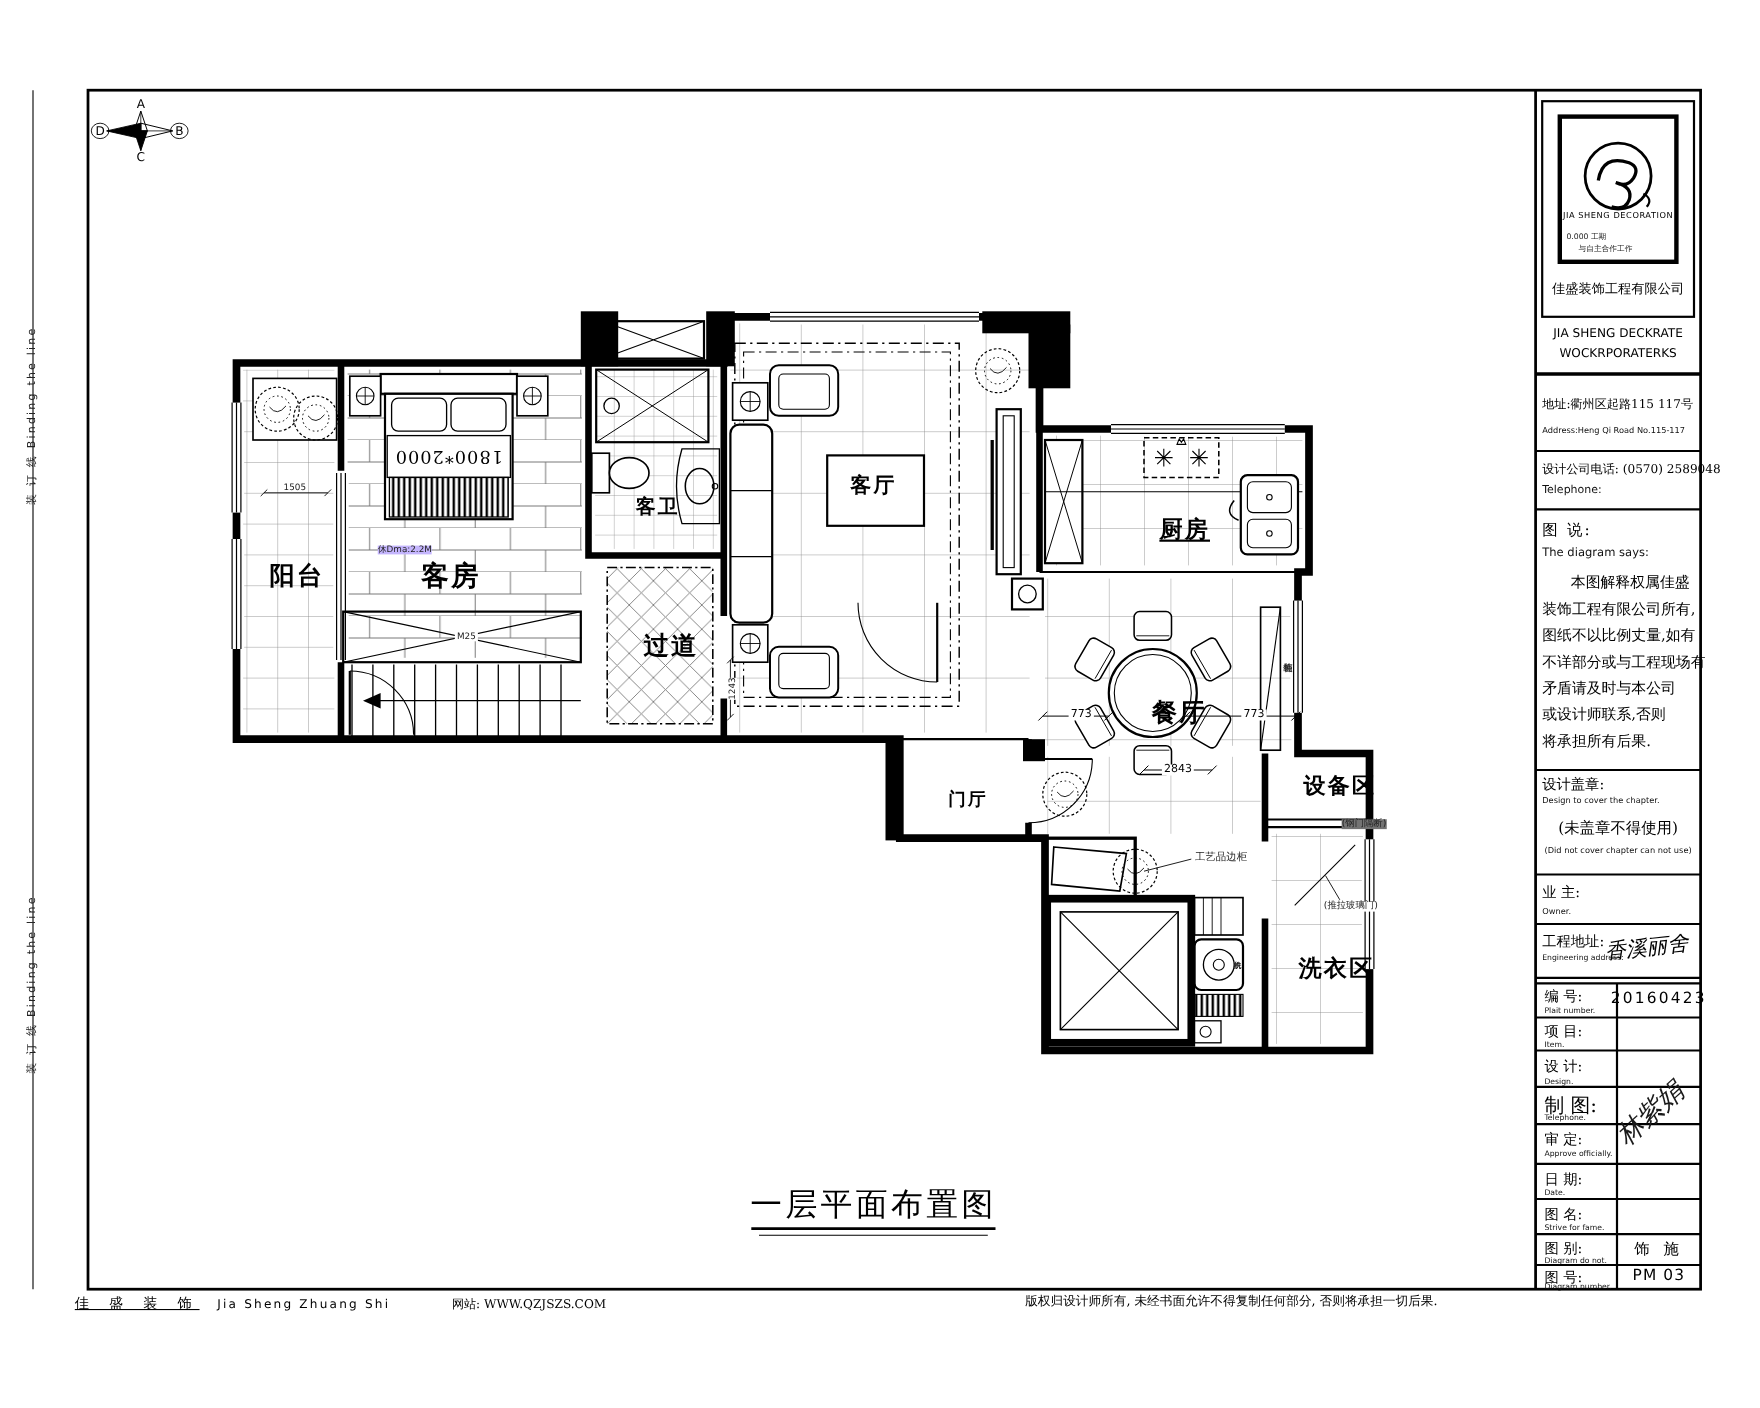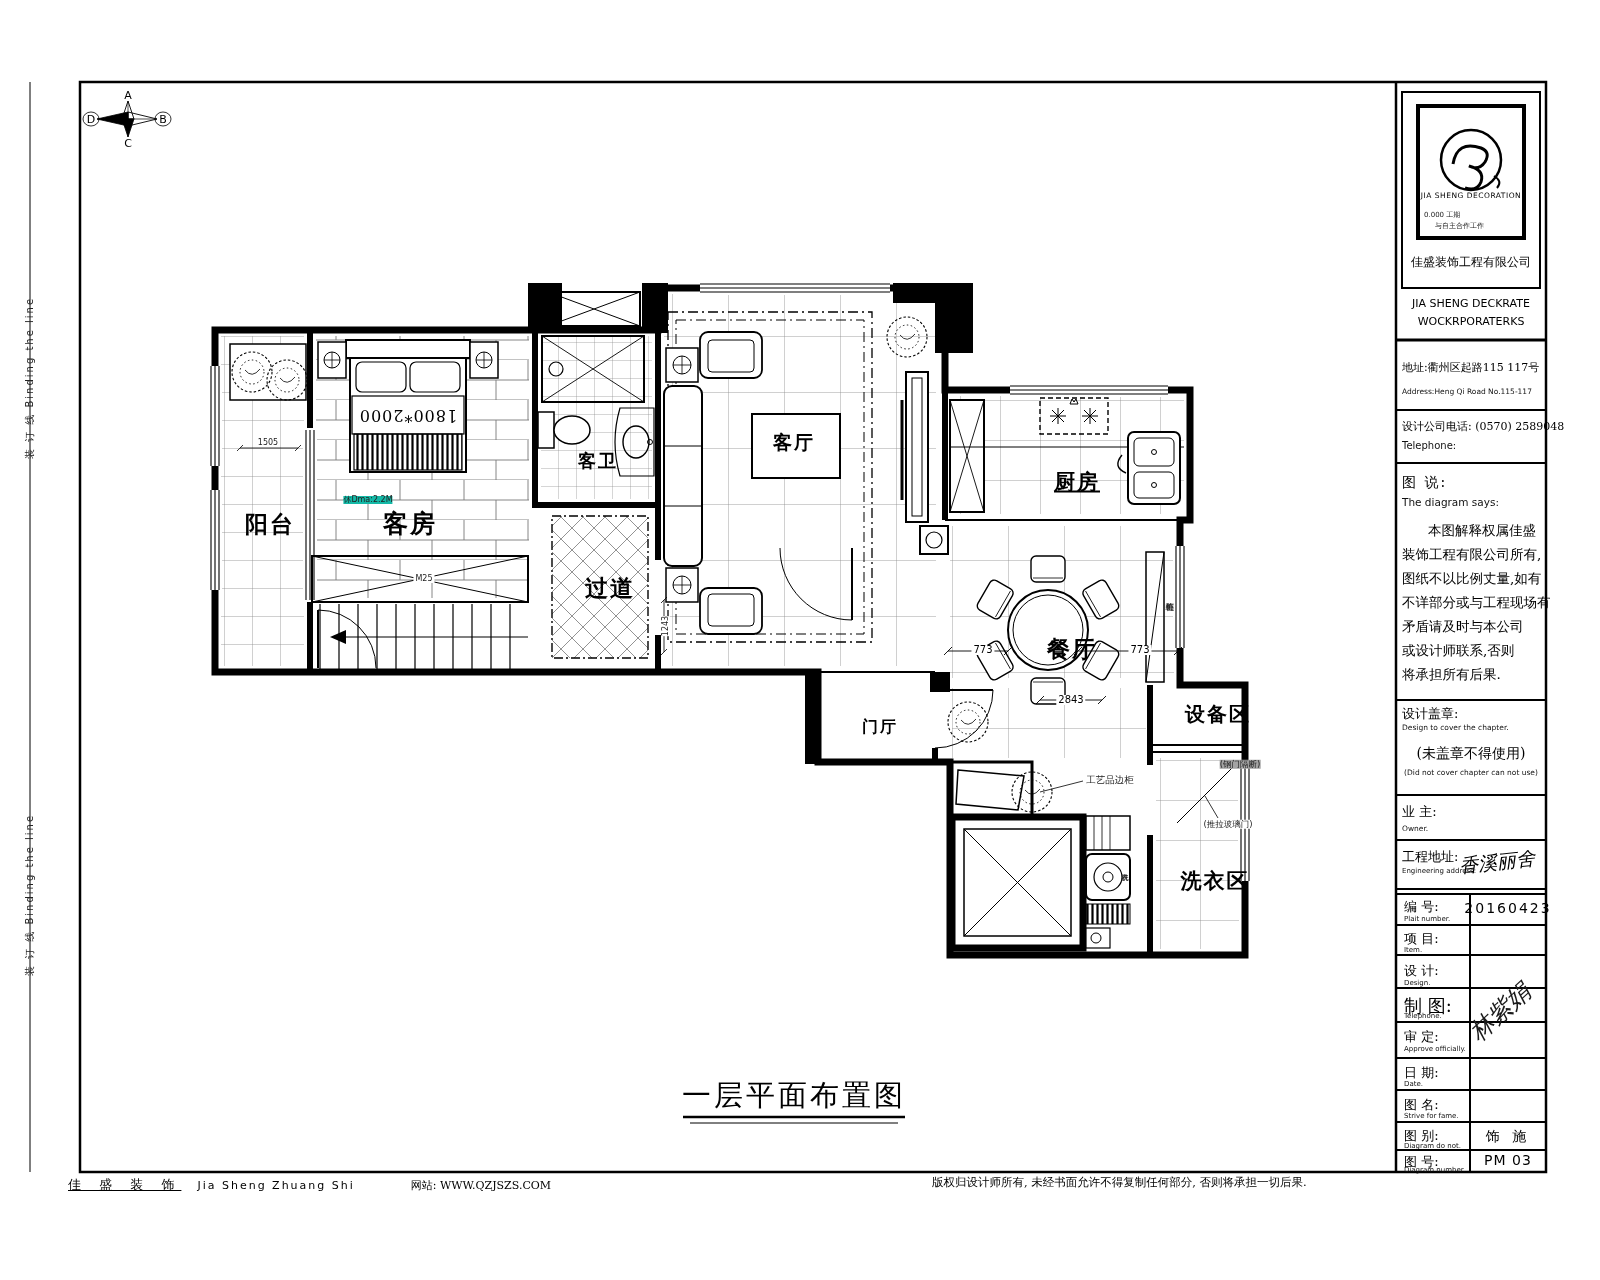--- a/index.html
+++ b/index.html
@@ -334,23 +334,23 @@
 <div class="lbl c room" style="left:1215px;top:880px;font-size:21px;">洗衣区</div>
 
 <div class="lbl serif" style="left:408px;top:415px;font-size:16px;letter-spacing:1px;transform:translate(-50%,-50%) rotate(180deg);">1800*2000</div>
 <div class="lbl c tiny" style="left:268px;top:443px;font-size:8px;background:#fff;padding:0 2px;">1505</div>
 <div class="lbl c tiny" style="left:424px;top:579px;font-size:8px;background:#fff;padding:0 2px;">M25</div>
 <div class="lbl tiny" style="left:666px;top:626px;font-size:8px;transform:translate(-50%,-50%) rotate(-90deg);background:#fff;">1243</div>
 <div class="lbl c" style="left:983px;top:650px;font-size:10px;background:#fff;padding:0 2px;">773</div>
 <div class="lbl c" style="left:1140px;top:650px;font-size:10px;background:#fff;padding:0 2px;">773</div>
 <div class="lbl c" style="left:1071px;top:700px;font-size:10px;background:#fff;padding:0 2px;">2843</div>
 
-<div class="lbl c tiny" style="left:368px;top:500px;font-size:8px;background:#14b8a6;">休Dma:2.2M</div>
+<div class="lbl c tiny" style="left:368px;top:500px;font-size:8px;background:#c4b5fd;">休Dma:2.2M</div>
 <div class="lbl c tiny" style="left:1110px;top:780px;font-size:9.5px;background:#fff;">工艺品边柜</div>
-<div class="lbl c tiny" style="left:1240px;top:749px;font-size:8.5px;background:#a3a3a3;margin-top:15px;">(钢门隔断)</div>
+<div class="lbl c tiny" style="left:1240px;top:749px;font-size:8.5px;background:#737373;">(钢门隔断)</div>
 <div class="lbl c tiny" style="left:1228px;top:824px;font-size:8.5px;background:#fff;">(推拉玻璃门)</div>
 <div class="lbl vert tiny" style="left:1170px;top:596px;font-size:8.5px;">装饰柜</div>
 <div class="lbl vert tiny" style="left:1124px;top:868px;font-size:7px;">洗衣机</div>
 
 <div class="lbl c serif" style="left:794px;top:1097px;font-size:29px;letter-spacing:3px;font-family:Liberation Mono, monospace;">一层平面布置图</div>
 
 <div class="lbl c" style="left:1471px;top:196px;font-size:7.5px;letter-spacing:0.5px;">JIA SHENG DECORATION</div>
 <div class="lbl tiny" style="left:1424px;top:212px;font-size:7px;">0.000 工期</div>
 <div class="lbl tiny" style="left:1435px;top:223px;font-size:7px;">与自主合作工作</div>
 <div class="lbl c tb-cn" style="left:1471px;top:262px;font-size:12px;">佳盛装饰工程有限公司</div>

